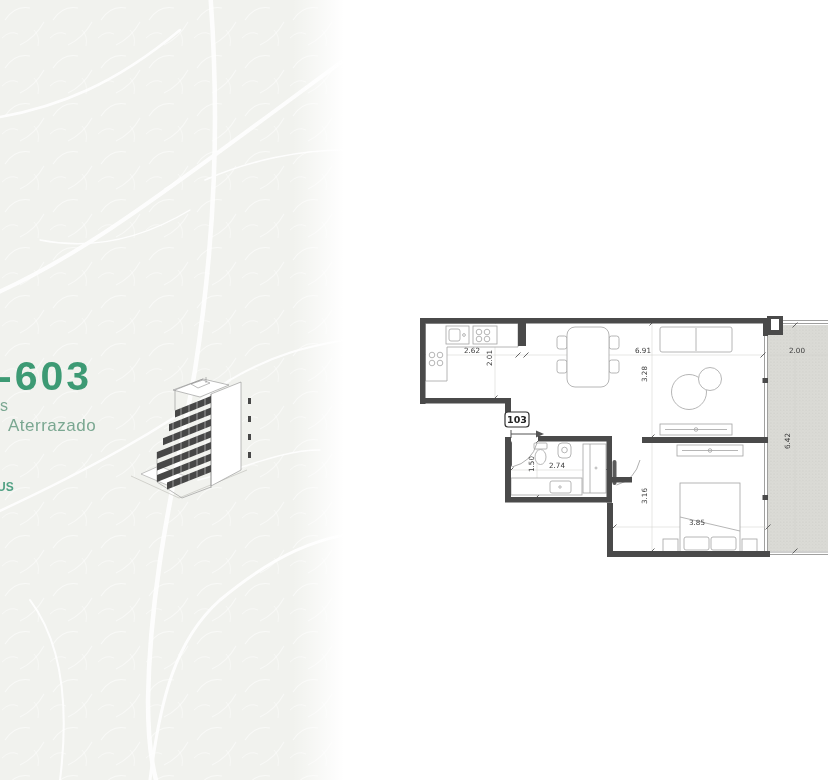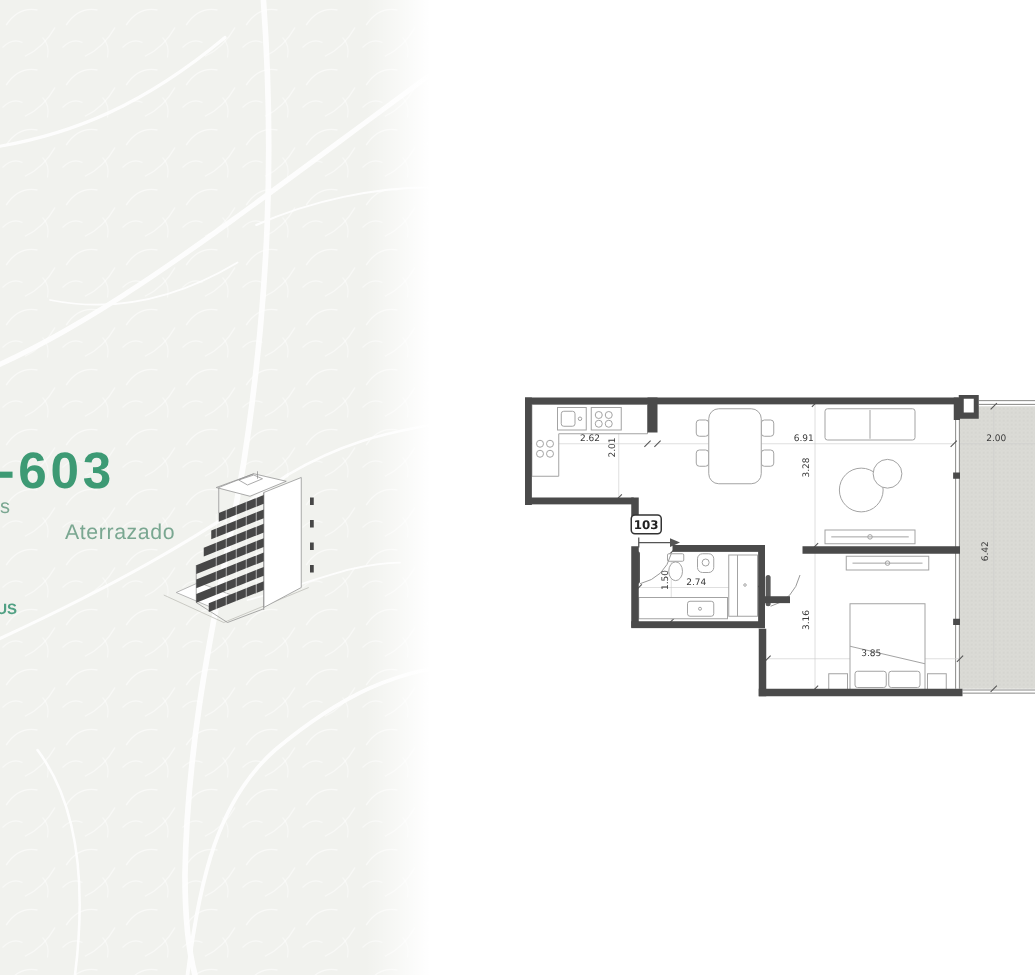--- a/index.html
+++ b/index.html
@@ -5,21 +5,21 @@
   html,body{margin:0;padding:0;background:#ffffff;}
   #stage{position:relative;width:828px;height:780px;overflow:hidden;background:#ffffff;
          font-family:"Liberation Sans",sans-serif;}
   .abs{position:absolute;}
   
   #leaf-panel{left:0;top:0;width:344px;height:780px;}
   
   #unit-title{left:-2px;top:356px;font-size:41px;font-weight:bold;letter-spacing:3px;
               color:#3d9a74;line-height:1;}
   #tagline-1{left:0px;top:398px;font-size:16px;color:#7aa791;line-height:1;}
-  #tagline-2{left:8px;top:417px;font-size:17px;color:#7aa791;line-height:1;letter-spacing:.5px;margin-left:44px;}
+  #tagline-2{left:8px;top:417px;font-size:17px;color:#7aa791;line-height:1;letter-spacing:.5px;}
   #footer-frag{left:-3px;top:481px;font-size:12px;font-weight:600;color:#51a184;line-height:1;}
   
   #building{left:127px;top:374px;width:126px;height:126px;}
   
   #plan{left:415px;top:310px;width:413px;height:252px;}
   svg text{font-family:"DejaVu Sans","Liberation Sans",sans-serif;}
   .dim{font-size:7.2px;fill:#3b3b3b;}
   .furn{fill:#ffffff;stroke:#a3a3a3;stroke-width:0.8;}
   .furno{fill:none;stroke:#a3a3a3;stroke-width:0.8;}
   .thin{stroke:#888886;stroke-width:0.8;fill:none;}

